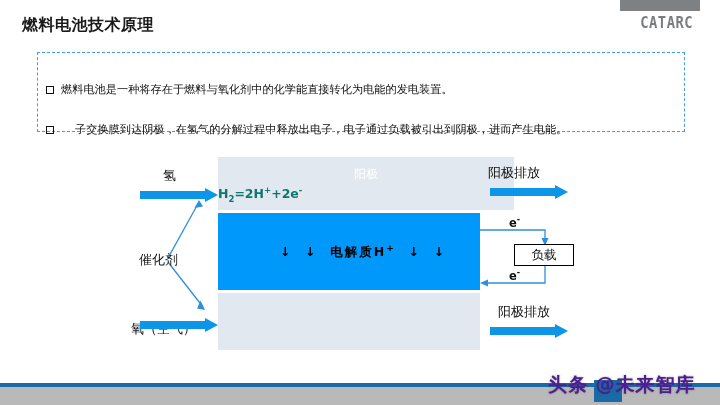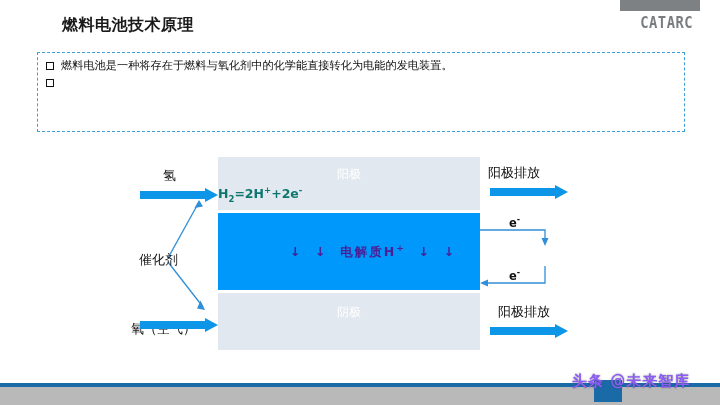--- a/index.html
+++ b/index.html
@@ -45,38 +45,38 @@
   }
   #page-title {
     position: absolute;
     left: 22px;
     top: 15px;
     font-size: 16px;
     font-weight: bold;
     color: #1a1a1a;
     letter-spacing: 0.5px;
     white-space: nowrap;
-    margin-left: 40px;
   }
 
   
   #bullet-box {
     position: absolute;
     left: 37px;
     top: 52px;
     width: 648px;
     height: 80px;
     border: 1px dashed #3f9fd8;
     box-sizing: border-box;
     padding: 5px 6px 4px 6px;
   }
   .bullet-row {
     display: flex;
     align-items: flex-start;
     margin-bottom: 1px;
+    margin-top: 24px;
   }
   .bullet-marker {
     flex: 0 0 auto;
     width: 8px;
     height: 8px;
     border: 1.6px solid #111111;
     box-sizing: border-box;
     margin: 4px 7px 0 2px;
   }
   .bullet-text {
@@ -108,20 +108,21 @@
     width: 262px;
     height: 193px;
   }
   #anode-band {
     position: absolute;
     left: 0;
     top: 0;
     width: 262px;
     height: 53px;
     background: #e1e8ef;
+    padding-left: 34px;
   }
   #electrolyte-band {
     position: absolute;
     left: 0;
     top: 56px;
     width: 262px;
     height: 77px;
     background: #0098fa;
   }
   #cathode-band {
@@ -150,25 +151,25 @@
     color: #0f766e;
     font-size: 12.5px;
     font-weight: bold;
     line-height: 15px;
   }
   .band-eq sub, .band-eq sup {
     font-size: 8.5px;
   }
   #electrolyte-label {
     position: absolute;
-    left: 12px;
+    left: 2px;
     top: 30px;
     width: 100%;
     text-align: center;
-    color: #4c1d95;
+    color: #000000;
     font-size: 12.5px;
     font-weight: bold;
     letter-spacing: 2px;
     padding-left: 12px;
   }
   #electrolyte-label sup { font-size: 9px; }
 
   
   .block-arrow {
     position: absolute;
@@ -245,25 +246,25 @@
   #footer-gray {
     position: absolute;
     left: 0;
     top: 387px;
     width: 720px;
     height: 18px;
     background: #b9b9b9;
   }
   #watermark {
     position: absolute;
-    left: 572px;
+    left: 548px;
     top: 372px;
-    font-size: 15px;
-    font-weight: bold;
-    color: #8b5cf6;
+    font-size: 19px;
+    font-weight: bold;
+    color: #4c1d95;
     letter-spacing: 1px;
     text-shadow: 0 0 2px rgba(60,60,60,0.55);
     white-space: nowrap;
   }
   #watermark-chip {
     position: absolute;
     left: 594px;
     top: 380px;
     width: 28px;
     height: 22px;
@@ -288,20 +289,21 @@
     <div class="bullet-row">
       <span class="bullet-marker"></span>
       <span class="bullet-text">
         <span>燃料电池是一种将存在于燃料与氧化剂中的化学能直接转化为电能的发电装置。</span>
       </span>
     </div>
 
     <div class="bullet-row">
       <span class="bullet-marker"></span>
       <span class="bullet-text">
+        <span class="indent-line">子交换膜到达阴极，在氢气的分解过程中释放出电子，电子通过负载被引出到阴极，进而产生电能。</span>
       </span>
     </div>
 
 
   </div>
 
   <div id="diagram">
 
     <svg id="circuit-svg" viewBox="0 0 720 225" xmlns="http://www.w3.org/2000/svg">
 
@@ -320,21 +322,20 @@
 
     <div id="cell-stack">
       <div id="anode-band">
         <div class="band-label" style="top:10px">阳极</div>
         <div class="band-eq" style="top:26px">H<sub>2</sub>=2H<sup>+</sup>+2e<sup>-</sup></div>
       </div>
       <div id="electrolyte-band">
         <div id="electrolyte-label">↓ &nbsp;↓ &nbsp;电解质H<sup>+</sup> &nbsp;↓ &nbsp;↓</div>
       </div>
       <div id="cathode-band">
-        <div class="band-label" style="top:12px">阴极</div>
       </div>
     </div>
 
     <div class="diag-label" style="left:163px; top:27px;">氢</div>
     <div class="diag-label" style="left:139px; top:111px;">催化剂</div>
     <div class="diag-label" style="left:131px; top:160px;margin-top:20px;">氧（空气）</div>
 
     <div class="block-arrow" style="left:140px; top:48px; width:78px;">
       <div class="shaft" style="width:65px;"></div>
       <div class="head" style="left:65px;"></div>
@@ -352,20 +353,21 @@
       <div class="head" style="left:65px;"></div>
     </div>
     <div class="block-arrow" style="left:490px; top:184px; width:78px;">
       <div class="shaft" style="width:65px;"></div>
       <div class="head" style="left:65px;"></div>
     </div>
 
     <div class="diag-label-sm" style="left:509px; top:75px;">e<sup>-</sup></div>
     <div class="diag-label-sm" style="left:509px; top:128px;">e<sup>-</sup></div>
 
+    <div id="load-box">负载</div>
 
   </div>
 
   <div id="footer-bar"></div>
   <div id="footer-gray"></div>
   <div id="watermark-chip"></div>
   <div id="watermark">
     <span id="watermark-text">头条 @未来智库</span>
   </div>
 

